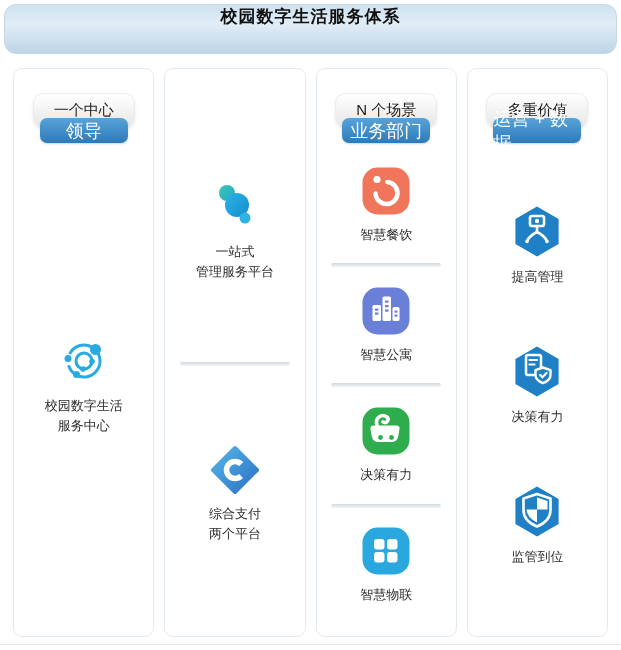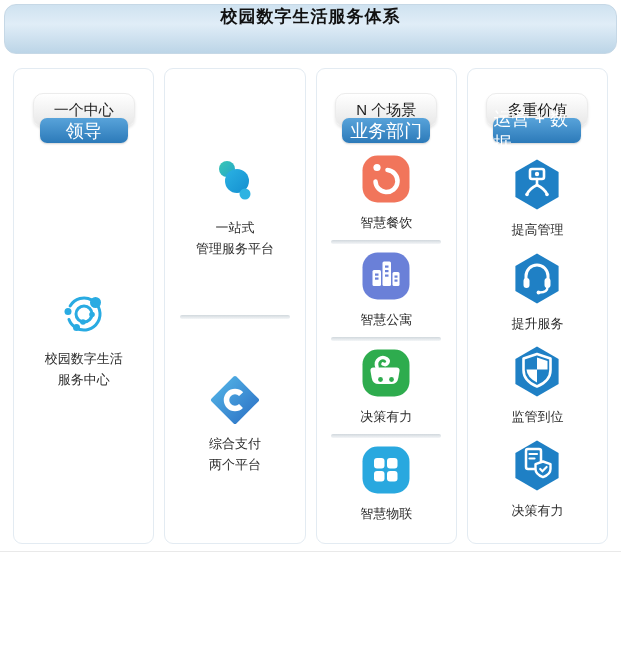--- a/index.html
+++ b/index.html
@@ -9,21 +9,21 @@
     position:relative;
   }
   .header{
     margin:4px 4px 0;height:50px;border-radius:12px;
     background:linear-gradient(180deg,#cfe2f0 0%,#e0edf7 40%,#bcd5e7 100%);
     border:1px solid #c6d8e6;box-sizing:border-box;
     display:flex;align-items:flex-start;justify-content:center;
   }
   .header .title{font-size:17px;font-weight:bold;color:#111;letter-spacing:1px;}
   .cols{
-    margin:14px 13px 0;height:476px;display:flex;gap:10px;
+    margin:14px 13px 0;height:569px;display:flex;gap:10px;
   }
   .col{
     flex:1;background:#fff;border:1px solid #e3ebf2;border-radius:9px;
     box-sizing:border-box;display:flex;flex-direction:column;align-items:center;
     padding-top:24px;
   }
   .col-head{display:flex;flex-direction:column;align-items:center;width:100%;}
   .btn-main{
     width:102px;height:34px;border-radius:10px;z-index:1;
     background:linear-gradient(180deg,#ffffff,#e7e7e7);
@@ -216,51 +216,38 @@
             <circle cx="17" cy="37.5" r="1.8" fill="#fff"></circle>
             <circle cx="37" cy="37.5" r="1.8" fill="#fff"></circle>
           </svg>
         </span>
         <div class="lbl">提高管理</div>
       </div>
       <div class="item">
         <span class="icon">
           <svg width="54" height="54" viewBox="0 0 54 54">
             <path d="M27 2.5 L48.6 15 V40 L27 52.5 L5.4 40 V15 Z" stroke-linejoin="round" fill="#1f80c5"></path>
-            <path d="M16 29 v-4 a11 11 0 0 1 22 0 v4" fill="none" stroke="#fff" stroke-width="3"></path>
-            <rect x="13.5" y="27" width="6" height="10" rx="3" fill="#fff"></rect>
-            <rect x="34.5" y="27" width="6" height="10" rx="3" fill="#fff"></rect>
-            <path d="M37.5 36 q0 5.5 -8 5.5" fill="none" stroke="#fff" stroke-width="2.4" stroke-linecap="round"></path>
-            <circle cx="28.5" cy="41.5" r="1.9" fill="#fff"></circle>
-          </svg>
-        </span>
-        <div class="lbl">提升服务</div>
+            <rect x="16" y="11" width="15" height="20" rx="2" fill="none" stroke="#fff" stroke-width="2.5"></rect>
+            <line x1="19.5" y1="16" x2="27" y2="16" stroke="#fff" stroke-width="2.2" stroke-linecap="round"></line>
+            <line x1="19.5" y1="20.5" x2="24.5" y2="20.5" stroke="#fff" stroke-width="2.2" stroke-linecap="round"></line>
+            <path d="M33 23.5 l7.5 2.6 v5 q0 5.5 -7.5 8 q-7.5 -2.5 -7.5 -8 v-5 Z" stroke="#fff" stroke-width="2.4" stroke-linejoin="round" fill="#1f80c5"></path>
+            <path d="M30.2 31 l2.2 2.2 l4.2 -4.2" fill="none" stroke="#fff" stroke-width="2.2" stroke-linecap="round"></path>
+          </svg>
+        </span>
+        <div class="lbl">决策有力</div>
       </div>
       <div class="item">
         <span class="icon">
           <svg width="54" height="54" viewBox="0 0 54 54">
             <path d="M27 2.5 L48.6 15 V40 L27 52.5 L5.4 40 V15 Z" stroke-linejoin="round" fill="#1f80c5"></path>
             <path d="M27 10 L40.5 14.5 V26 q0 11 -13.5 16.5 Q13.5 37 13.5 26 V14.5 Z" fill="none" stroke="#fff" stroke-width="2.6" stroke-linejoin="round"></path>
             <path d="M27 13.5 L37.5 17 V25.5 H27 Z" fill="#fff"></path>
             <path d="M27 25.5 H16.5 q0.5 8 10.5 13 Z" fill="#fff"></path>
           </svg>
         </span>
         <div class="lbl">监管到位</div>
       </div>
-      <div class="item">
-        <span class="icon">
-          <svg width="54" height="54" viewBox="0 0 54 54">
-            <path d="M27 2.5 L48.6 15 V40 L27 52.5 L5.4 40 V15 Z" stroke-linejoin="round" fill="#1f80c5"></path>
-            <rect x="16" y="11" width="15" height="20" rx="2" fill="none" stroke="#fff" stroke-width="2.5"></rect>
-            <line x1="19.5" y1="16" x2="27" y2="16" stroke="#fff" stroke-width="2.2" stroke-linecap="round"></line>
-            <line x1="19.5" y1="20.5" x2="24.5" y2="20.5" stroke="#fff" stroke-width="2.2" stroke-linecap="round"></line>
-            <path d="M33 23.5 l7.5 2.6 v5 q0 5.5 -7.5 8 q-7.5 -2.5 -7.5 -8 v-5 Z" stroke="#fff" stroke-width="2.4" stroke-linejoin="round" fill="#1f80c5"></path>
-            <path d="M30.2 31 l2.2 2.2 l4.2 -4.2" fill="none" stroke="#fff" stroke-width="2.2" stroke-linecap="round"></path>
-          </svg>
-        </span>
-        <div class="lbl">决策有力</div>
-      </div>
     </div>
   </div>
 
 </div>
 
 <div class="bottom-rule"></div>
 
 </body></html>

